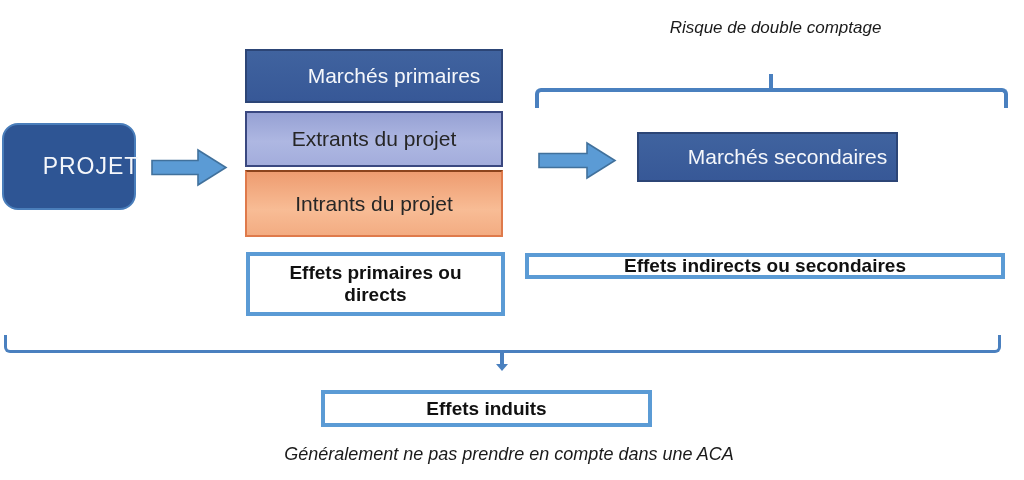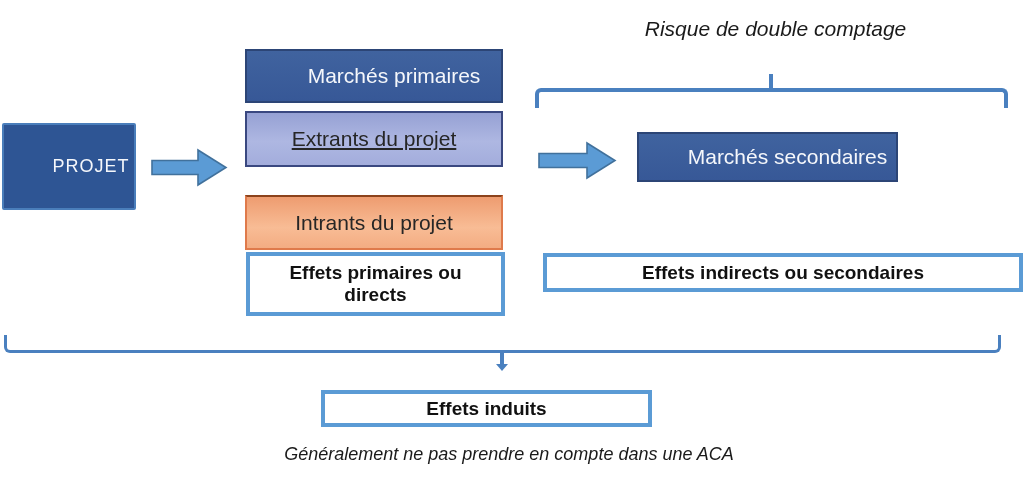--- a/index.html
+++ b/index.html
@@ -37,23 +37,23 @@
   
   .node{color:var(--light_text);font-size:21px;}
   .node-dark{
     background:linear-gradient(to bottom,var(--dark_blue_fill_light),var(--dark_blue_fill));
     border:2px solid var(--dark_blue_border);
     padding-left:40px;
   }
   .projet{
     background:var(--projet_fill);
     border:2px solid var(--projet_border);
-    border-radius:2px;
+    border-radius:16px;
     color:var(--light_text);
-    font-size:18px;letter-spacing:1px;padding-left:44px;
+    font-size:23px;letter-spacing:1px;padding-left:44px;
   }
   .extrants{
     background:linear-gradient(to bottom,var(--periwinkle_top),var(--periwinkle_mid) 55%,var(--periwinkle_bot));
     border:2px solid var(--periwinkle_border);
     color:var(--dark_text);font-size:21px;
   }
   .intrants{
     background:linear-gradient(to bottom,var(--salmon_top),var(--salmon_mid) 60%,var(--salmon_bot));
     border:2px solid var(--salmon_border);
     border-top-color:#8C431C;
@@ -92,57 +92,57 @@
     border-right:6px solid transparent;
     border-top:7px solid var(--bracket);
   }
   svg{display:block;}
 </style>
 </head>
 <body>
 
 <div id="canvas">
 
-  <div class="abs note center" style="left:543px;top:2px;width:465px;height:53px;font-size:21px;flex-direction:column;line-height:1.3;align-items:center;">
+  <div class="abs note center" style="left:543px;top:2px;width:465px;height:53px;font-size:17px;flex-direction:column;line-height:1.3;align-items:center;">
     <div>Risque de double comptage</div>
   </div>
 
   <div class="abs stem" style="left:769px;top:74px;width:4px;height:16px;"></div>
   <div class="abs bracket-top" style="left:535px;top:88px;width:473px;height:20px;"></div>
 
   <div class="abs projet center" style="left:2px;top:123px;width:134px;height:87px;">
     <span>PROJET</span>
   </div>
 
   <svg class="abs" style="left:151px;top:148px;" width="78" height="39" viewBox="0 0 78 39">
     <polygon points="1,12.5 47,12.5 47,2 75,19.5 47,37 47,26.5 1,26.5" fill="var(--arrow_fill)" stroke="var(--arrow_stroke)" stroke-width="1.6"></polygon>
   </svg>
 
   <div class="abs node node-dark center" style="left:245px;top:49px;width:258px;height:54px;">
     <span>Marchés primaires</span>
   </div>
-  <div class="abs extrants center" style="left:245px;top:111px;width:258px;height:56px;text-decoration:underline;">
+  <div class="abs extrants center" style="left:245px;top:111px;width:258px;height:56px;">
     <span>Extrants du projet</span>
   </div>
-  <div class="abs intrants center" style="left:245px;top:170px;width:258px;height:55px;margin-top:25px;">
+  <div class="abs intrants center" style="left:245px;top:170px;width:258px;height:67px;">
     <span>Intrants du projet</span>
   </div>
 
   <svg class="abs" style="left:538px;top:141px;" width="80" height="39" viewBox="0 0 80 39">
     <polygon points="1,12.5 49,12.5 49,2 77,19.5 49,37 49,26.5 1,26.5" fill="var(--arrow_fill)" stroke="var(--arrow_stroke)" stroke-width="1.6"></polygon>
   </svg>
 
   <div class="abs node node-dark center" style="left:637px;top:132px;width:261px;height:50px;justify-content:center;">
     <span>Marchés secondaires</span>
   </div>
 
   <div class="abs label-box center" style="left:246px;top:252px;width:259px;height:64px;">
     <span style="max-width:210px;text-align:center;">Effets primaires ou directs</span>
   </div>
-  <div class="abs label-box center" style="left:543px;top:253px;width:480px;height:39px;">
+  <div class="abs label-box center" style="left:525px;top:253px;width:480px;height:26px;">
     <span>Effets indirects ou secondaires</span>
   </div>
 
   <div class="abs bracket-bottom" style="left:4px;top:335px;width:997px;height:18px;"></div>
   <div class="abs stem" style="left:500px;top:352px;width:4px;height:13px;"></div>
   <div class="abs stem-arrowhead" style="left:496px;top:364px;"></div>
 
   <div class="abs label-box center" style="left:321px;top:390px;width:331px;height:37px;">
     <span>Effets induits</span>
   </div>

